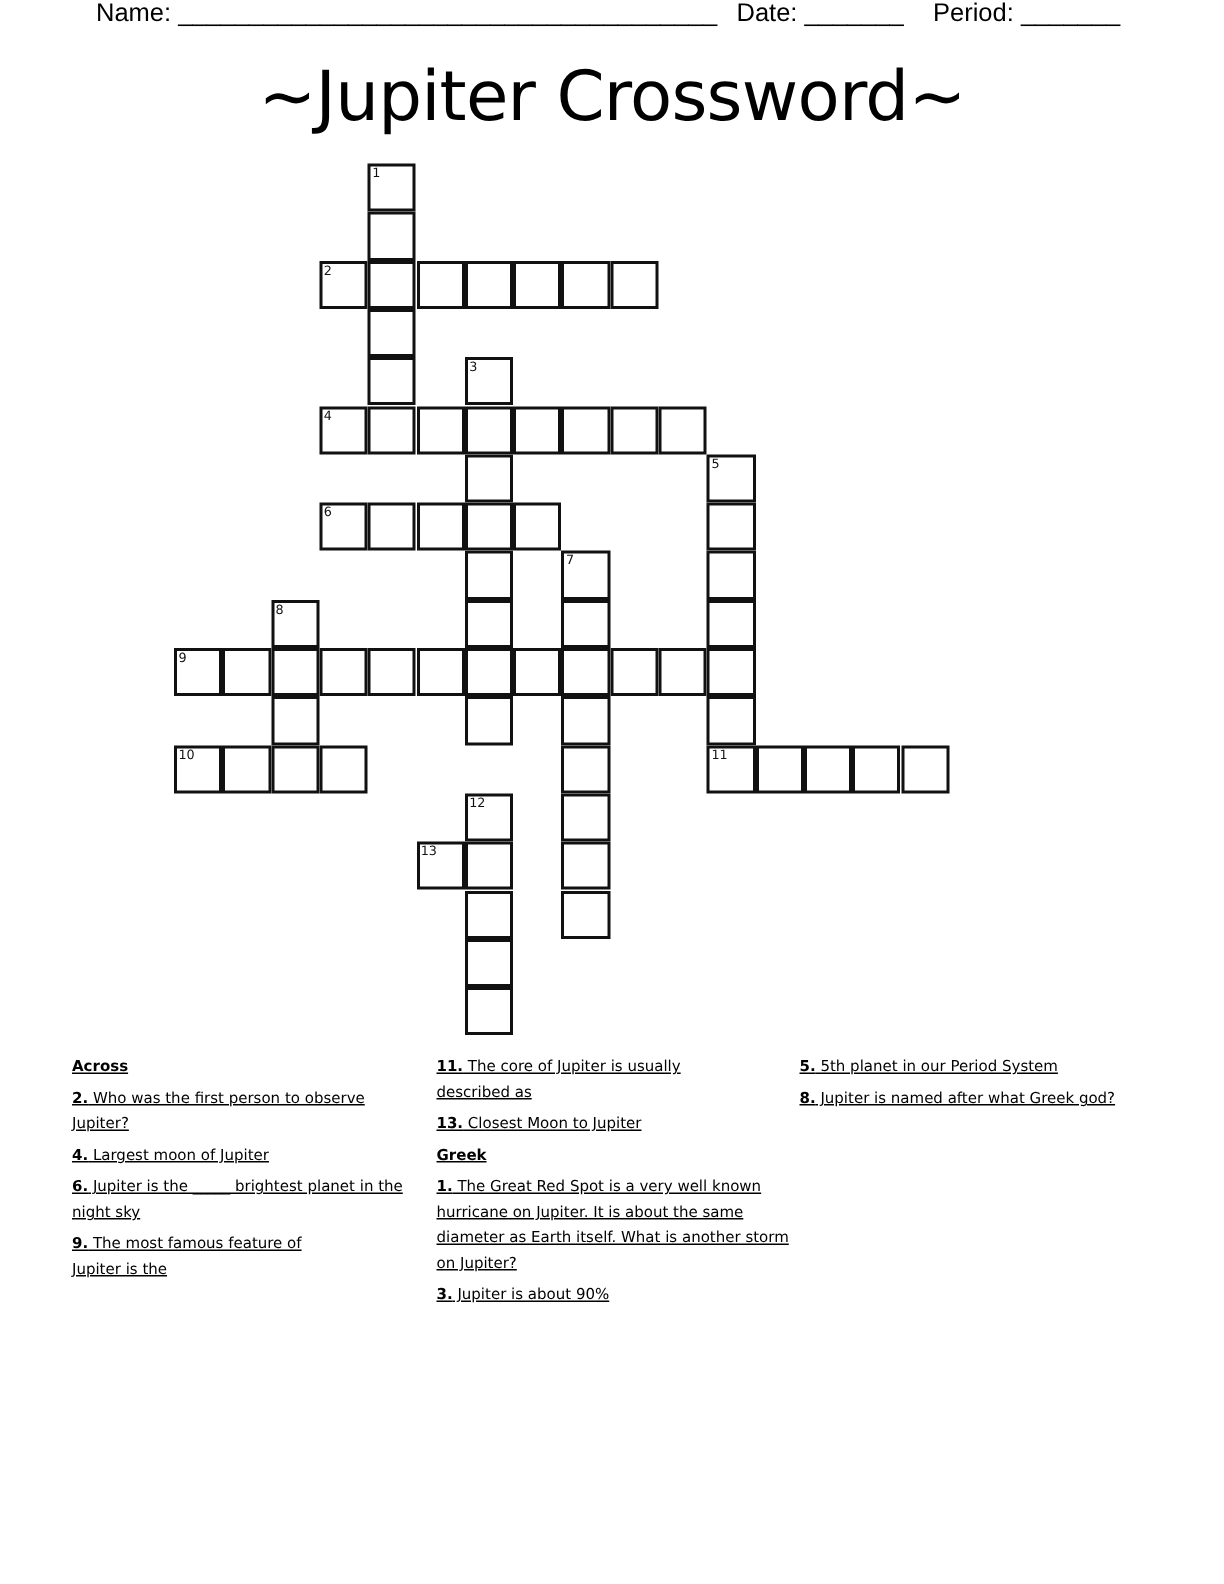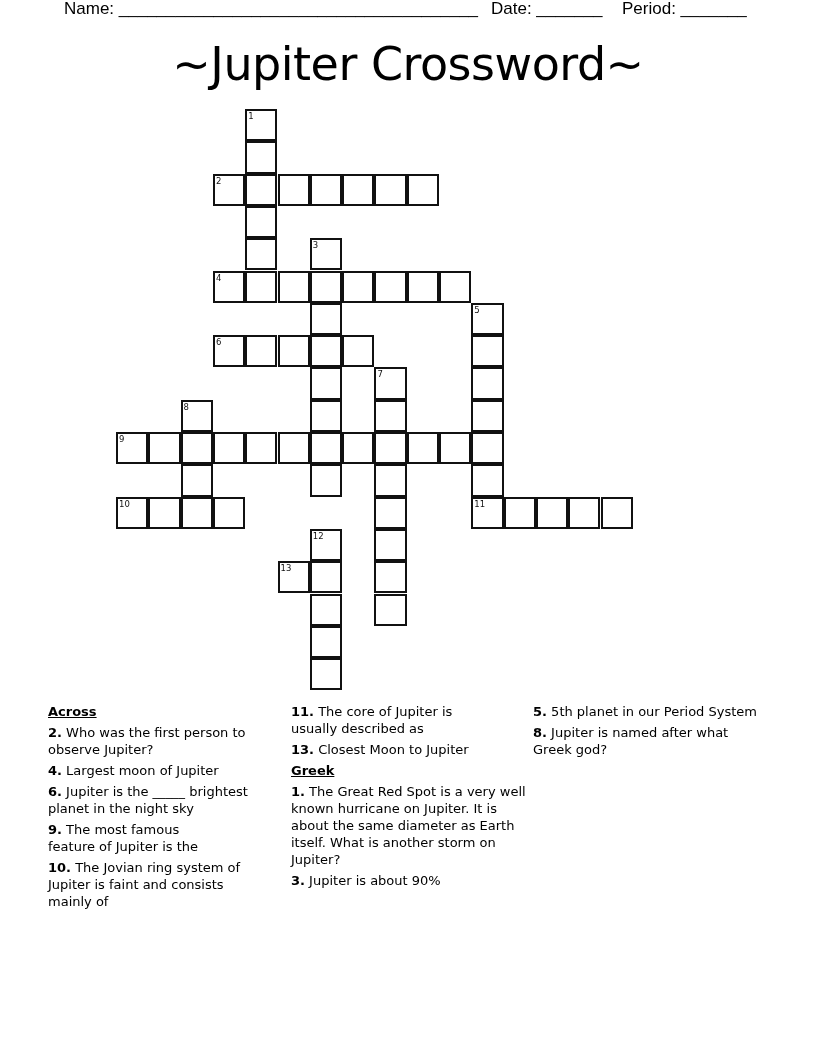--- a/index.html
+++ b/index.html
@@ -5,23 +5,23 @@
   html, body { margin: 0; padding: 0; background: #ffffff; }
   body { width: 816px; height: 1056px; position: relative; overflow: hidden; color: #000; }
   .hdr { position: absolute; top: -1px; left: 64px; font-family: "Liberation Sans", sans-serif; font-size: 17px; white-space: pre; }
   .hdr span { position: absolute; top: 0; white-space: pre; }
   .title { position: absolute; top: 34px; left: 0; width: 816px; text-align: center;
            font-family: "DejaVu Sans", sans-serif; font-size: 46px; letter-spacing: -0.5px; line-height: 60px; }
   #grid { position: absolute; left: 117px; top: 110px; }
   .cell { position: absolute; width: 32.3px; height: 32.3px; box-sizing: border-box;
           border: 2px solid #111; background: #fff; margin-left: -1px; margin-top: -1px; }
   .num { position: absolute; left: 1px; top: 0px; font-family: "DejaVu Sans", sans-serif; font-size: 8.5px; line-height: 10px; color: #111; }
-  .col { position: absolute; font-family: "DejaVu Sans", sans-serif; font-size: 13px; line-height: 17px; }
+  .col { position: absolute; font-family: "DejaVu Sans", sans-serif; font-size: 10px; line-height: 17px; }
   .col .hd { font-weight: bold; text-decoration: underline; margin-bottom: 4px; }
-  .col .clue { margin-bottom: 4px; }
+  .col .clue { margin-bottom: 4px; text-decoration: underline; }
   .col .clue b { font-weight: bold; }
 </style>
 </head>
 <body>
 
 <div class="hdr">
   <span style="left:0">Name: ______________________________________</span>
   <span style="left:427px">Date: _______</span>
   <span style="left:558px">Period: _______</span>
 </div>
@@ -126,21 +126,20 @@
       <span class="num">13</span>
     </div>
   </div>
 
 <div class="col" style="left:48px; top:703px; width:235px;">
   <div class="hd">Across</div>
   <div class="clue"><b>2.</b><span> Who was the first person to observe Jupiter?</span></div>
   <div class="clue"><b>4.</b><span> Largest moon of Jupiter</span></div>
   <div class="clue"><b>6.</b><span> Jupiter is the _____ brightest planet in the night sky</span></div>
   <div class="clue" style="width:180px"><b>9.</b><span> The most famous feature of Jupiter is the</span></div>
-  <div class="clue" style="width:222px"><b>10.</b><span> The Jovian ring system of Jupiter is faint and consists mainly of</span></div>
 </div>
 
 <div class="col" style="left:291px; top:703px; width:235px;">
   <div class="clue" style="width:210px"><b>11.</b><span> The core of Jupiter is usually described as</span></div>
   <div class="clue"><b>13.</b><span> Closest Moon to Jupiter</span></div>
   <div class="hd">Greek</div>
   <div class="clue"><b>1.</b><span> The Great Red Spot is a very well known hurricane on Jupiter. It is about the same diameter as Earth itself. What is another storm on Jupiter?</span></div>
   <div class="clue"><b>3.</b><span> Jupiter is about 90%</span></div>
 </div>
 

